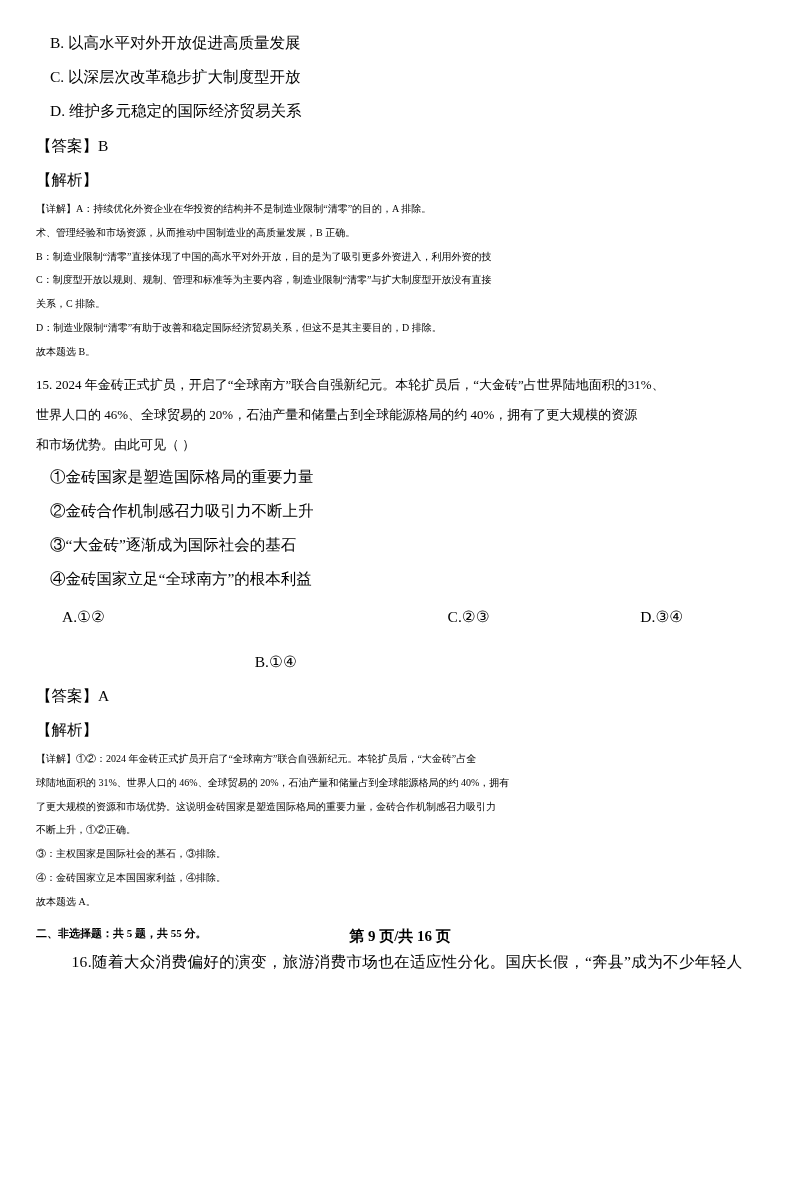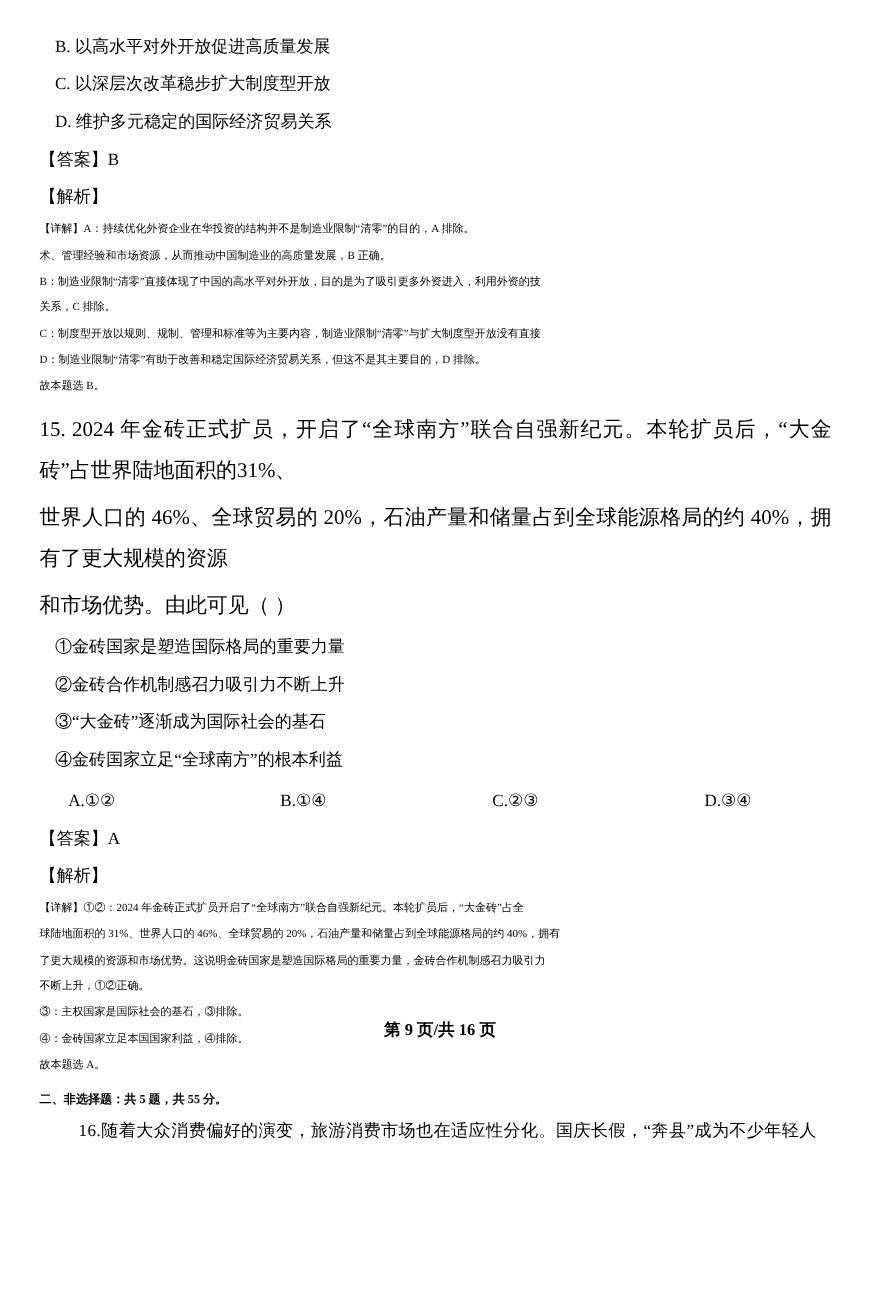--- a/index.html
+++ b/index.html
@@ -31,37 +31,37 @@
     margin-left: 14px;
   }
   .para {
     font-size: 10px;
     line-height: 1.98;
     margin: 0 0 4px 0;
     text-align: justify;
     text-justify: inter-ideograph;
   }
   .q-body {
-    font-size: 19px;
+    font-size: 13px;
     line-height: 2.0;
     text-align: justify;
     text-justify: inter-ideograph;
     margin: 0 0 4px 0;
   }
   .choices-row {
     display: flex;
     font-size: 15.5px;
     line-height: 2.0;
     margin: 6px 0 4px 0;
   }
   .choices-row > span {
     display: inline-block;
   }
   .ch0 { width: 200px; margin-left: 26px;}
-  .ch1 { width: 200px; }
+  .ch1 { width: 200px; margin-top: 45px; }
   .ch2 { width: 200px; }
   .ch3 { width: 120px; }
   .section-title {
     font-size: 11px;
     font-weight: bold;
     line-height: 2.0;
     margin: 10px 0 2px 0;
   }
   .q16-line {
     font-size: 15.5px;
@@ -93,22 +93,22 @@
 
   <div>
     <p class="line opt">B. 以高水平对外开放促进高质量发展</p>
     <p class="line opt">C. 以深层次改革稳步扩大制度型开放</p>
     <p class="line opt">D. 维护多元稳定的国际经济贸易关系</p>
     <p class="line">【答案】B</p>
     <p class="line">【解析】</p>
     <p class="para">【详解】A：持续优化外资企业在华投资的结构并不是制造业限制“清零”的目的，A 排除。</p>
     <p class="para">术、管理经验和市场资源，从而推动中国制造业的高质量发展，B 正确。</p>
     <p class="para">B：制造业限制“清零”直接体现了中国的高水平对外开放，目的是为了吸引更多外资进入，利用外资的技</p>
+    <p class="para">C：制度型开放以规则、规制、管理和标准等为主要内容，制造业限制“清零”与扩大制度型开放没有直接</p>
     <p class="para">关系，C 排除。</p>
-    <p class="para">C：制度型开放以规则、规制、管理和标准等为主要内容，制造业限制“清零”与扩大制度型开放没有直接</p>
     <p class="para">D：制造业限制“清零”有助于改善和稳定国际经济贸易关系，但这不是其主要目的，D 排除。</p>
     <p class="para">故本题选 B。</p>
   </div>
 
   <div class="spacer-sm"></div>
 
   <div>
     <p class="q-body">15. 2024 年金砖正式扩员，开启了“全球南方”联合自强新纪元。本轮扩员后，“大金砖”占世界陆地面积的31%、</p>
     <p class="q-body">世界人口的 46%、全球贸易的 20%，石油产量和储量占到全球能源格局的约 40%，拥有了更大规模的资源</p>
     <p class="q-body">和市场优势。由此可见（    ）</p>

